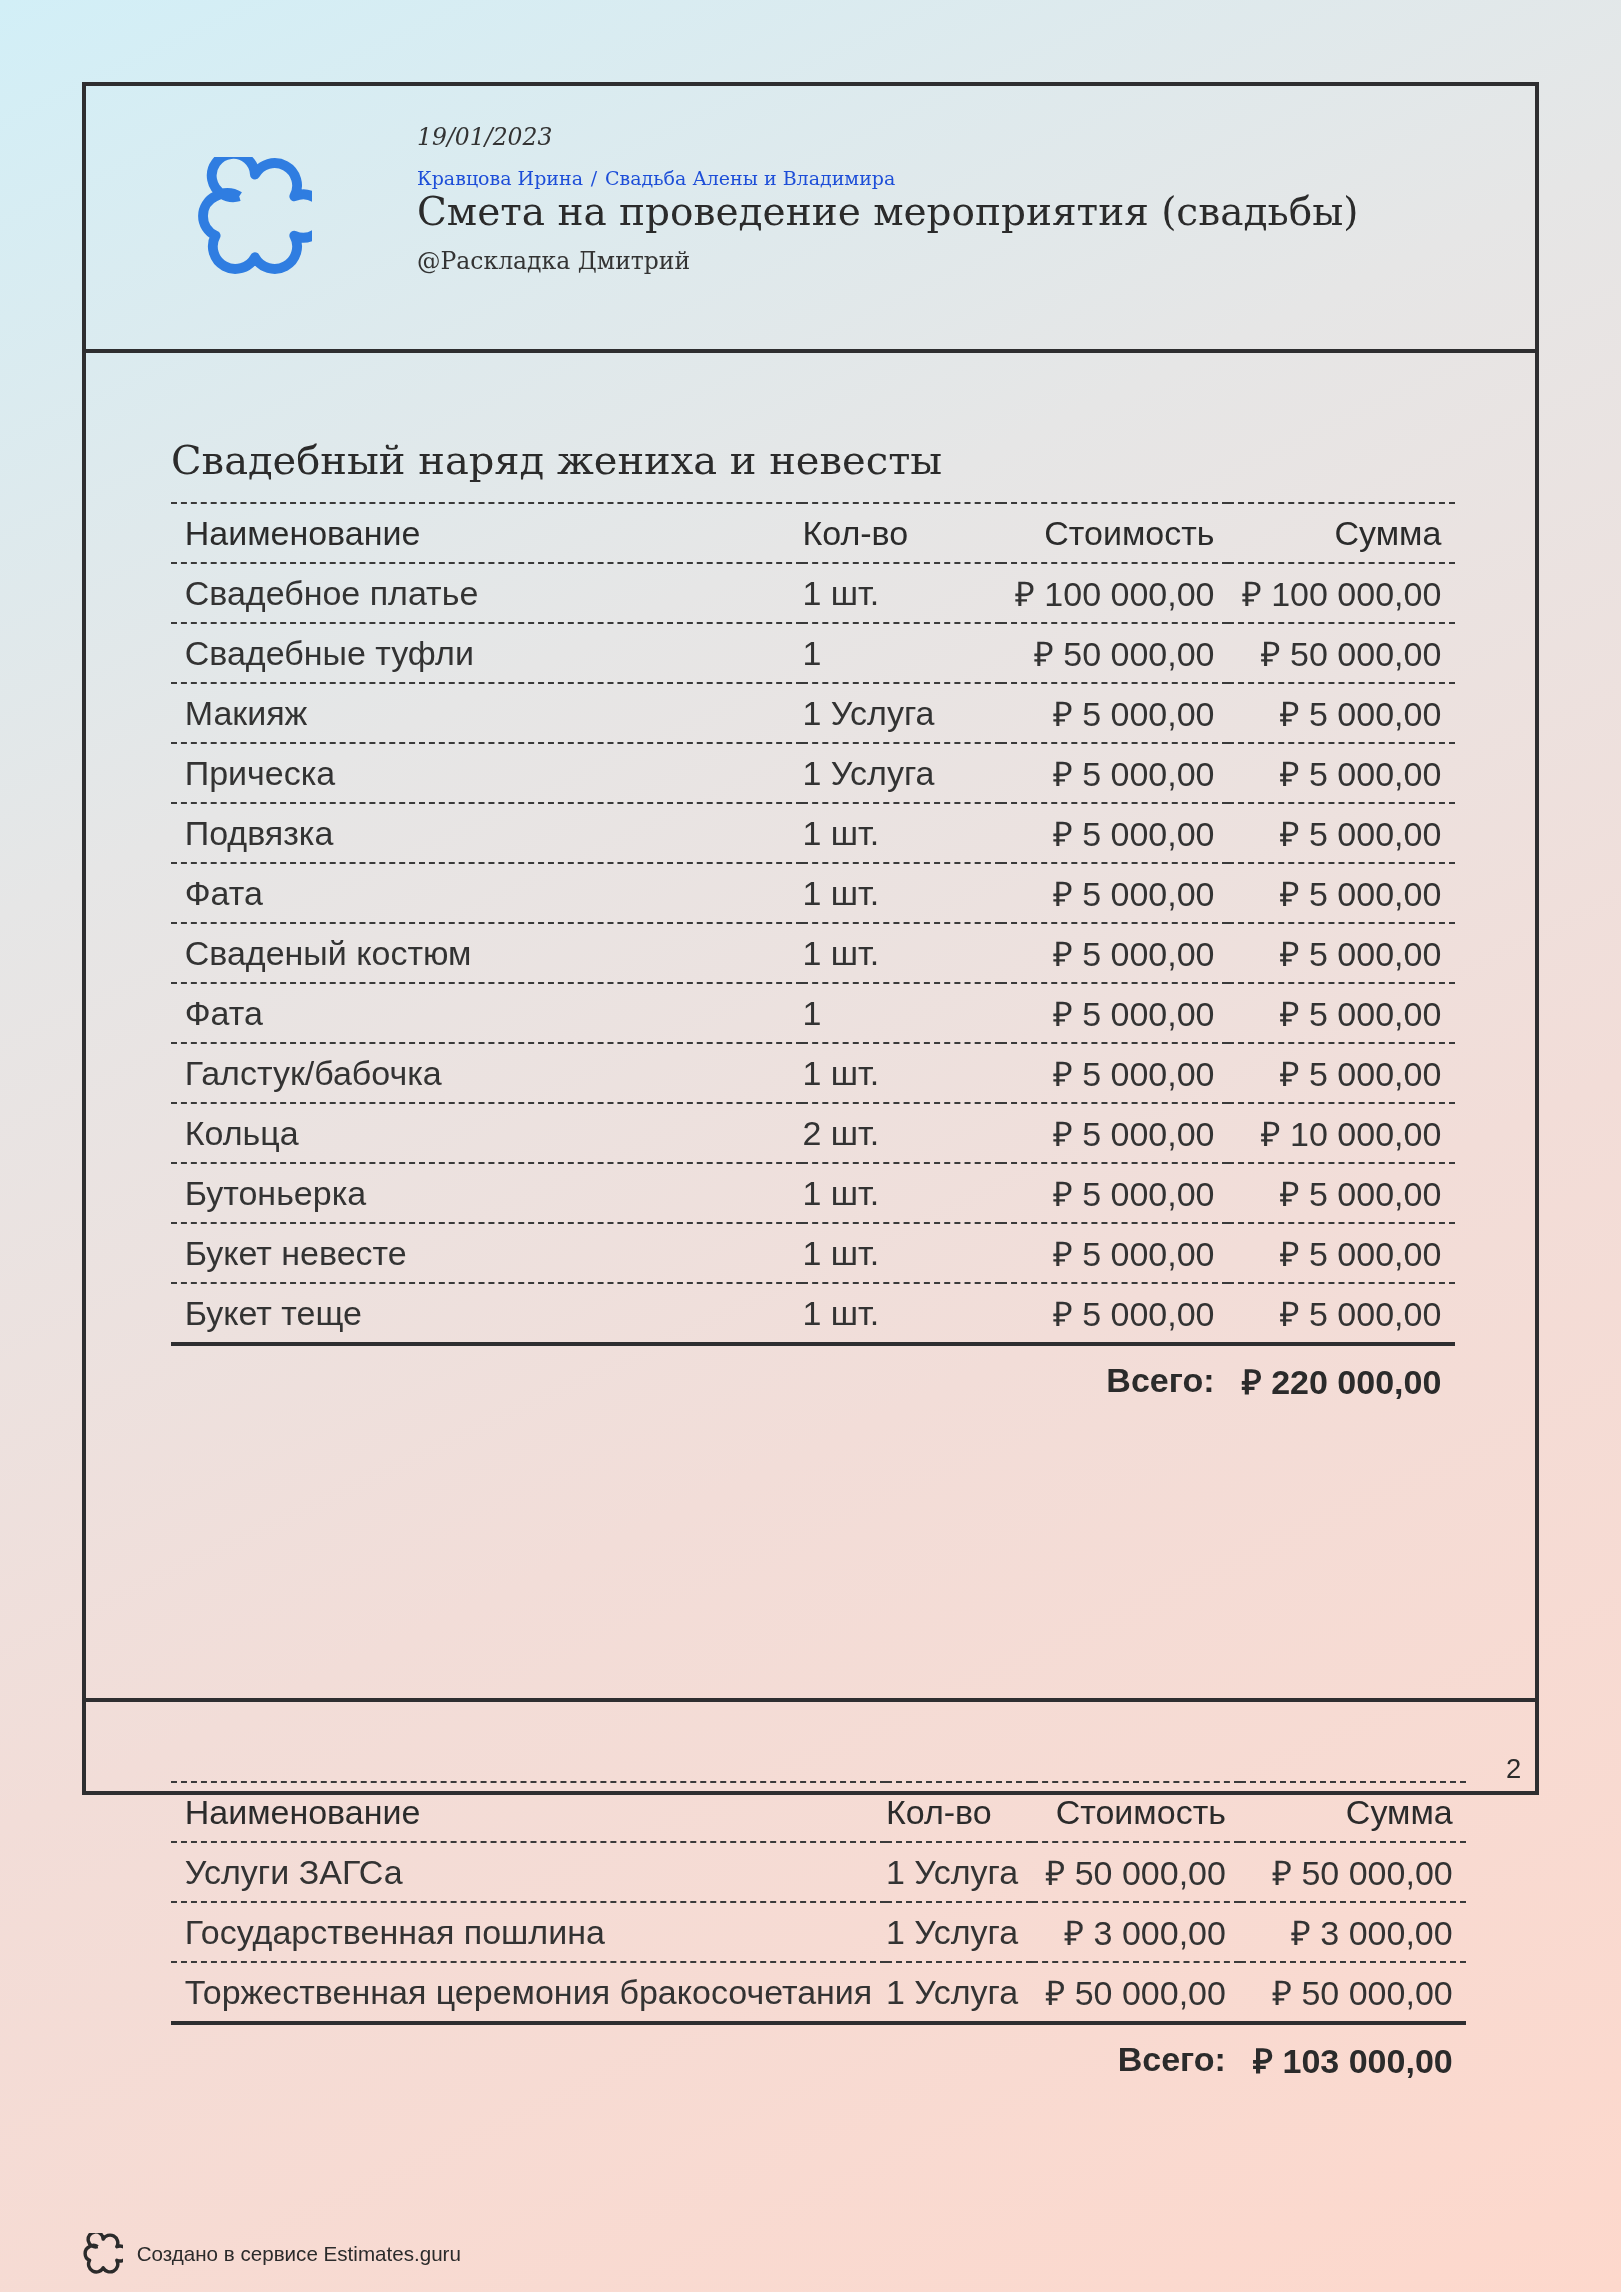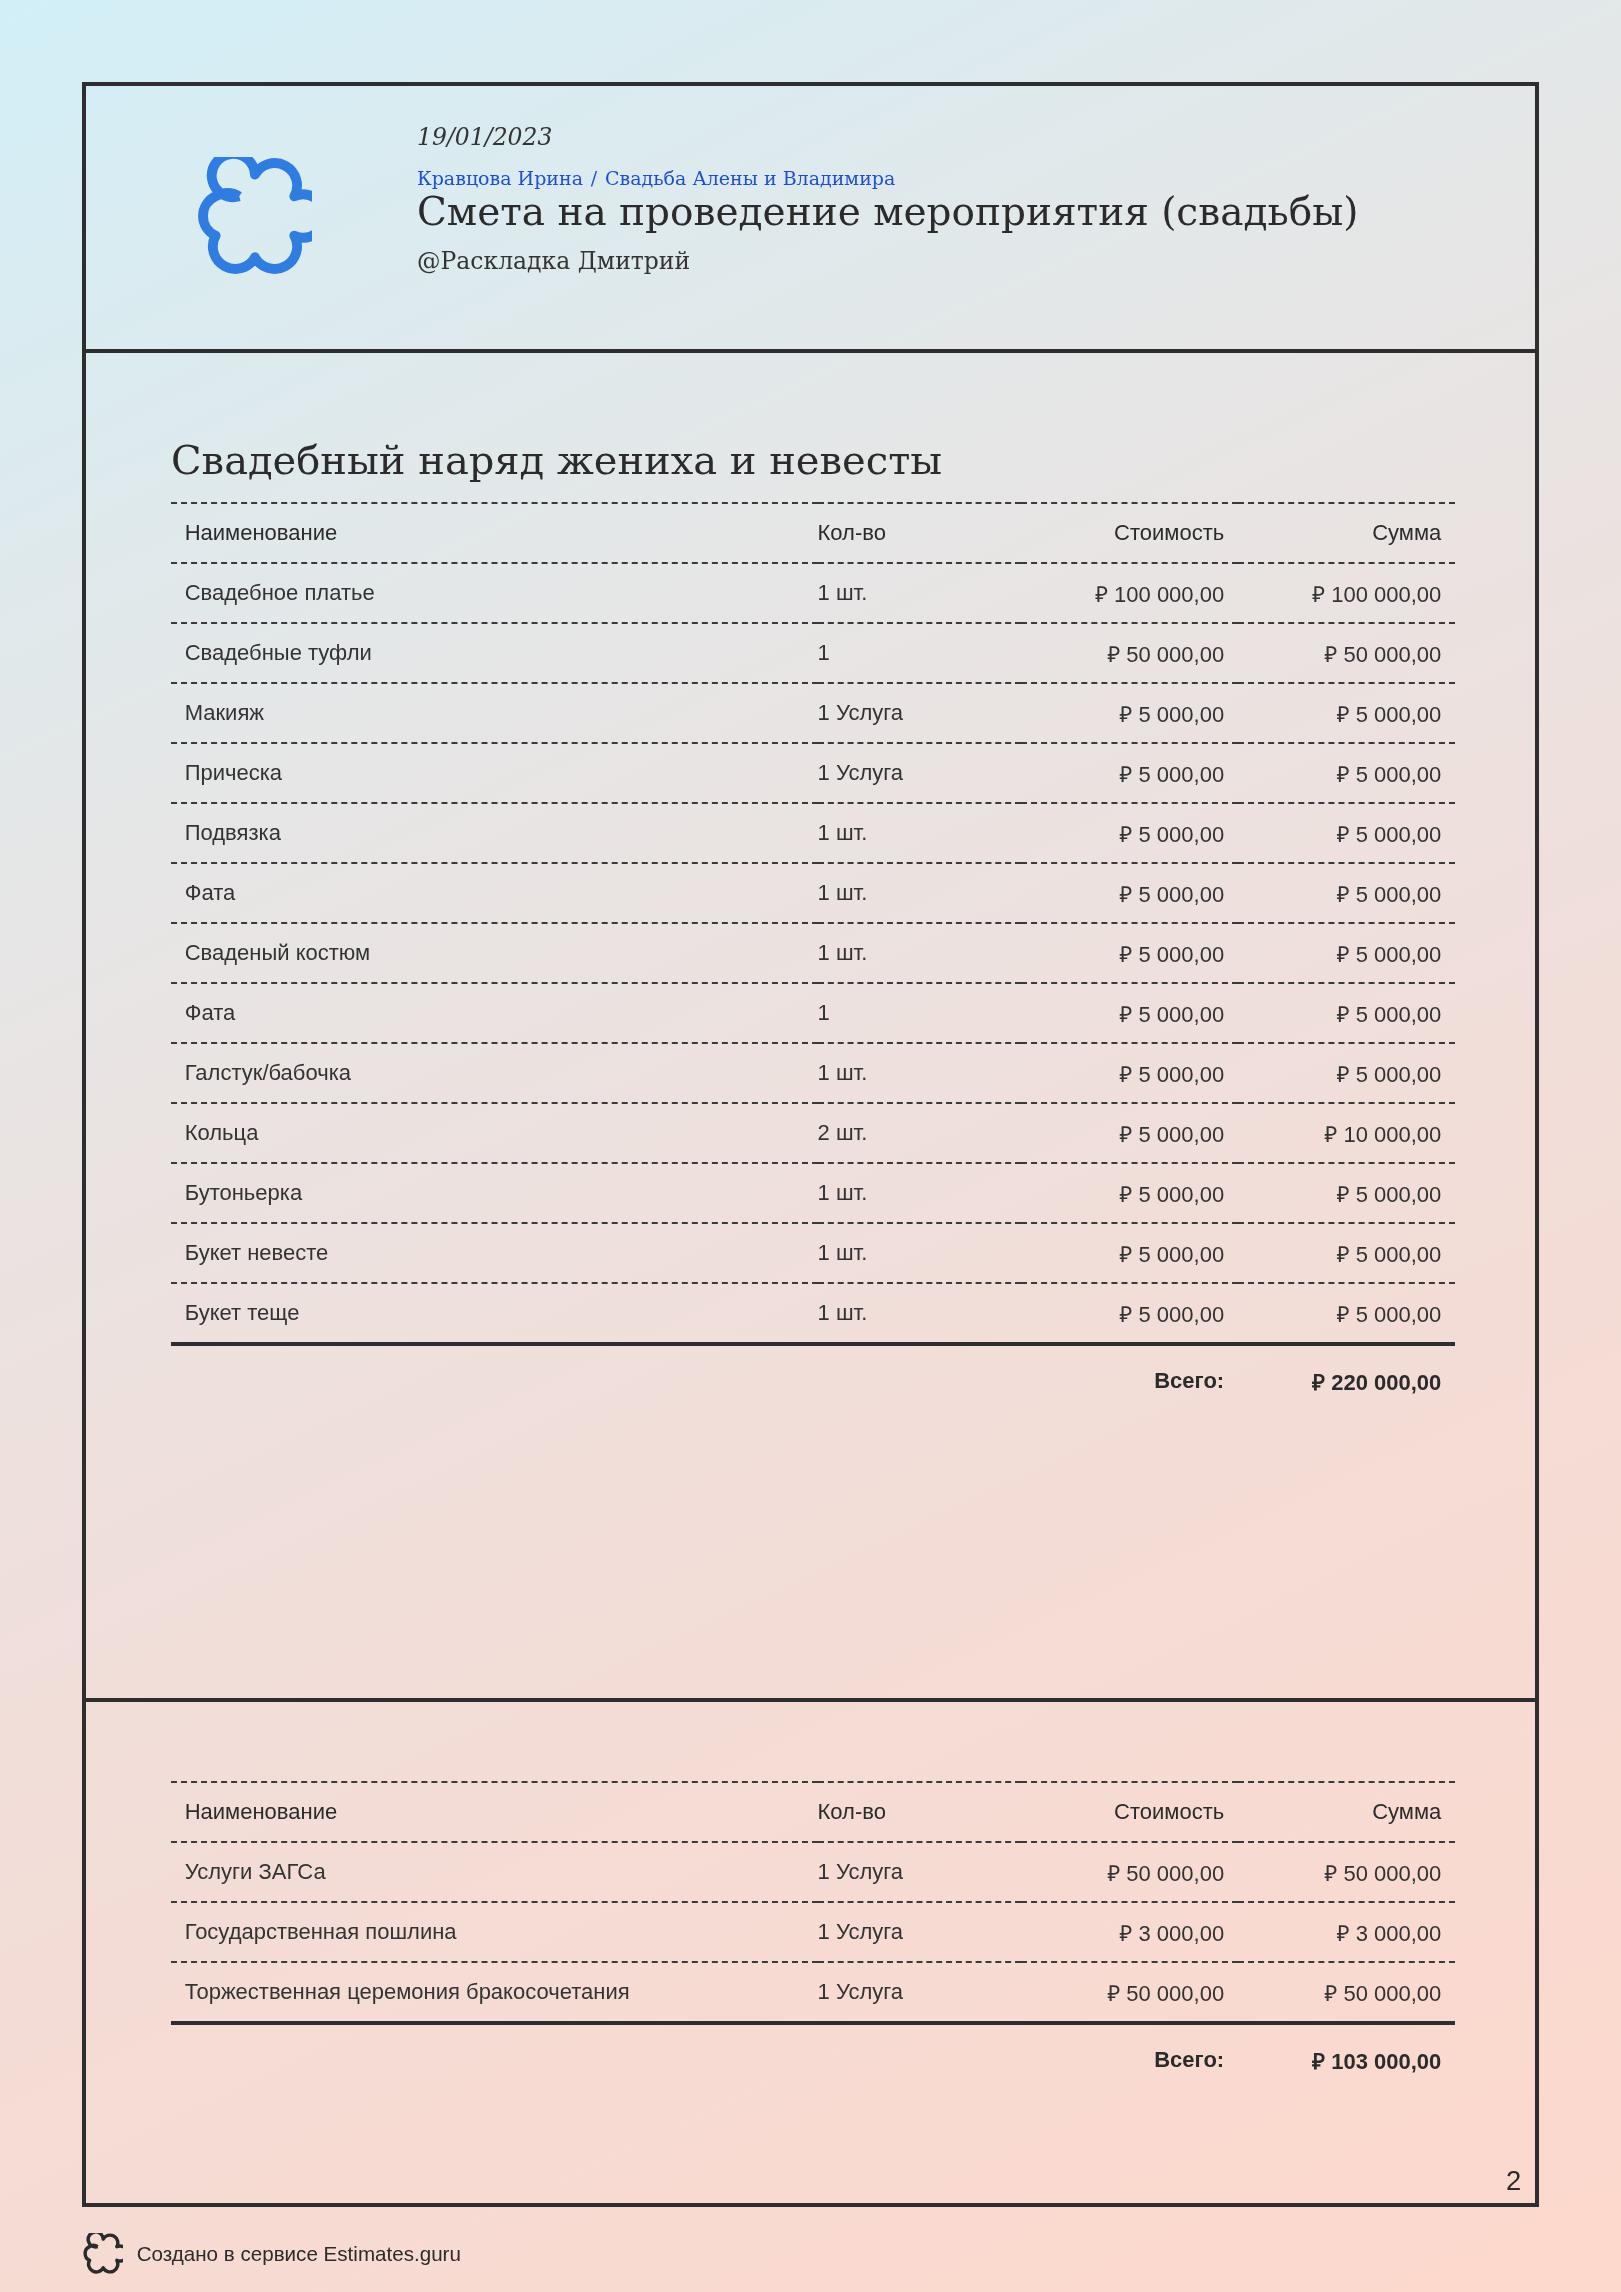--- a/index.html
+++ b/index.html
@@ -10,21 +10,21 @@
     overflow: hidden;
     background: linear-gradient(155deg, #d2eff7 0%, #e6e6e6 30%, #f2ddd8 60%, #fdd8cc 100%);
     font-family: "DejaVu Sans", sans-serif;
     color: #2b2b2b;
   }
   .frame {
     position: absolute;
     left: 82px;
     top: 82px;
     width: 1457px;
-    height: 2125px;
+    height: 1713px;
     border: 4.9px solid #2e2e30;
     box-sizing: border-box;
     text-decoration: underline;
   }
   .header {
     position: absolute;
     left: 0; top: 0; right: 0;
     height: 267px;
     border-bottom: 4.9px solid #2e2e30;
     box-sizing: border-box;
@@ -91,21 +91,21 @@
     font-family: "DejaVu Serif", serif;
     font-size: 40px;
     color: #2b2b2b;
     height: 69px;
     line-height: 55px;
   }
   table {
     width: 100%;
     border-collapse: collapse;
     font-family: "Liberation Sans", sans-serif;
-    font-size: 22px;
+    font-size: 34px;
     color: #333;
   }
   th, td {
     height: 58px;
     border-top: 2px dashed #3a3a3a;
     padding: 0 13.7px;
     white-space: nowrap;
   }
   th { font-weight: normal; color: #2b2b2b; }
   th.c-name, td.c-name { text-align: left; width: 608px; }

